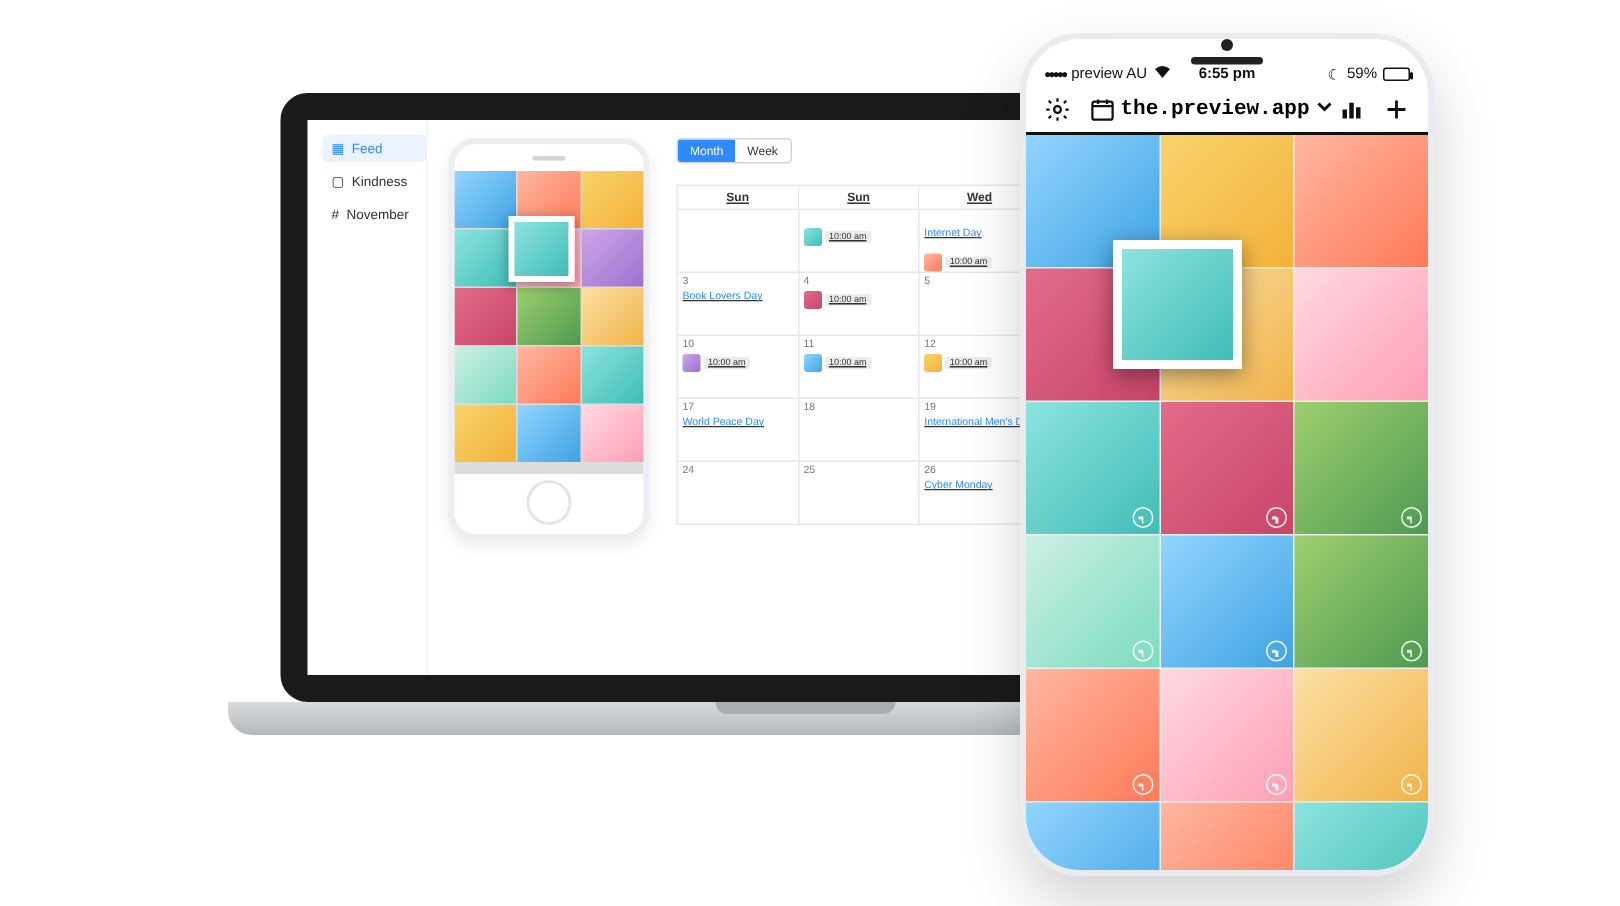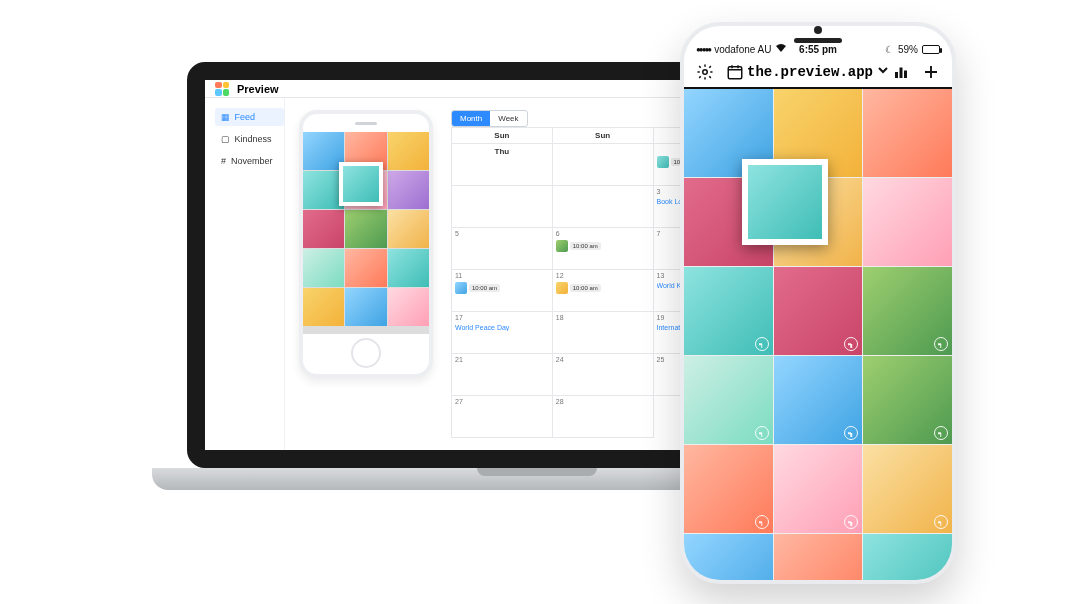--- a/index.html
+++ b/index.html
@@ -78,28 +78,28 @@
   .mp-grid{flex:1;background:#ddd;display:grid;grid-template-columns:repeat(3,1fr);grid-auto-rows:38px;gap:1px;overflow:hidden;}
   .mp-grid .cell{}
   .mp-drag{
     position:absolute;left:36px;top:48px;
     width:44px;height:44px;border:4px solid #fff;
     box-shadow:0 2px 8px rgba(0,0,0,.4);
     background:#34cfc9;
   }
   
   .calendar{flex:1;}
-  .cal-head{display:flex;align-items:center;justify-content:space-between;margin-bottom:0;}
+  .cal-head{display:flex;align-items:center;justify-content:space-between;margin-bottom:14px;}
   .view-toggle{display:flex;border:1px solid #cfd4da;border-radius:3px;overflow:hidden;}
   .view-toggle span{padding:3px 8px;font-size:8px;cursor:pointer;}
   .view-toggle .active{background:#2e8bff;color:#fff;}
   .month-label{font-weight:600;font-size:9px;}
   .cal-grid{
-    display:grid;grid-template-columns:repeat(4,1fr);
-    border-left:1px solid #e5e7eb;border-top:1px solid #e5e7eb;
+    display:grid;grid-template-columns:repeat(5,1fr);
+    border-left:1px solid #e5e7eb;border-top:1px solid #e5e7eb;text-decoration:underline;
   }
   .cal-head-cell{
     border-right:1px solid #e5e7eb;border-bottom:1px solid #e5e7eb;
     text-align:center;font-size:8px;font-weight:600;padding:3px 0;background:#fff;
   }
   .cal-cell{
     border-right:1px solid #e5e7eb;border-bottom:1px solid #e5e7eb;
     height:42px;padding:2px 3px;position:relative;font-size:7px;
   }
   .cal-cell .daynum{position:absolute;left:3px;top:2px;color:#777;}
@@ -172,29 +172,20 @@
   .c6{background:linear-gradient(135deg,#93d5ff,#3fa3e3);}
   .c7{background:linear-gradient(135deg,#ffd9e1,#ff9fb5);}
   .c8{background:linear-gradient(135deg,#cdefe5,#7bdcc0);}
   .c9{background:linear-gradient(135deg,#fbe0a3,#f1b34a);}
 </style>
 </head>
 <body>
 
 <div class="laptop">
   <div class="laptop-screen">
-    <div class="topbar">
-      <div class="logo">
-          <span></span>
-          <span></span>
-          <span></span>
-          <span></span>
-        </div>
-      <span>Preview</span>
-    </div>
     <div class="app-body">
       <div class="sidebar" id="sidebar">
           <div class="sidebar-item active">
             <span class="sb-icon">▦</span>
             <span>Feed</span>
           </div>
           <div class="sidebar-item">
             <span class="sb-icon">▢</span>
             <span>Kindness</span>
           </div>
@@ -356,21 +347,21 @@
 </div>
 
 <div class="phone">
   <div class="ph-hw-top">
     <div class="cam"></div>
     <div class="spk"></div>
   </div>
   <div class="ph-status">
     <div class="side">
       <span style="letter-spacing:-2px;font-size:8px;">●●●●●</span>
-      <span>vodafone AU</span>
+      <span>preview AU</span>
       <span>
         <svg width="12" height="10" viewBox="0 0 12 10">
             <path d="M6 9 L1 3 Q6 -1 11 3 Z" fill="#111"></path>
           </svg>
       </span>
     </div>
     <div class="center">6:55 pm</div>
     <div class="side">
       <span>☾</span>
       <span>59%</span>

